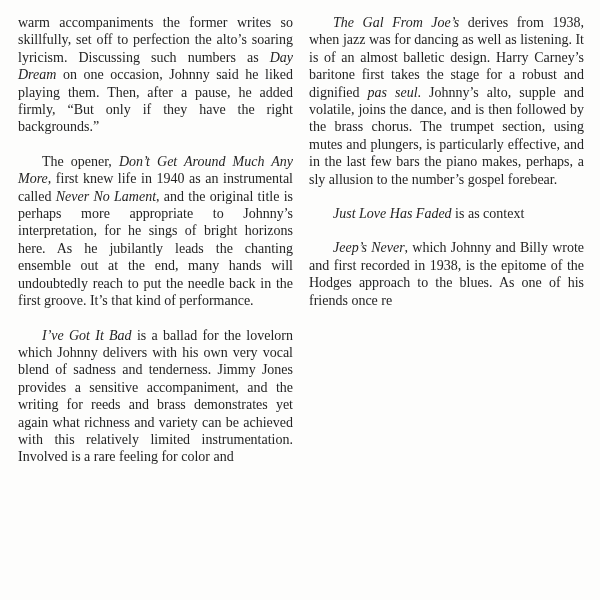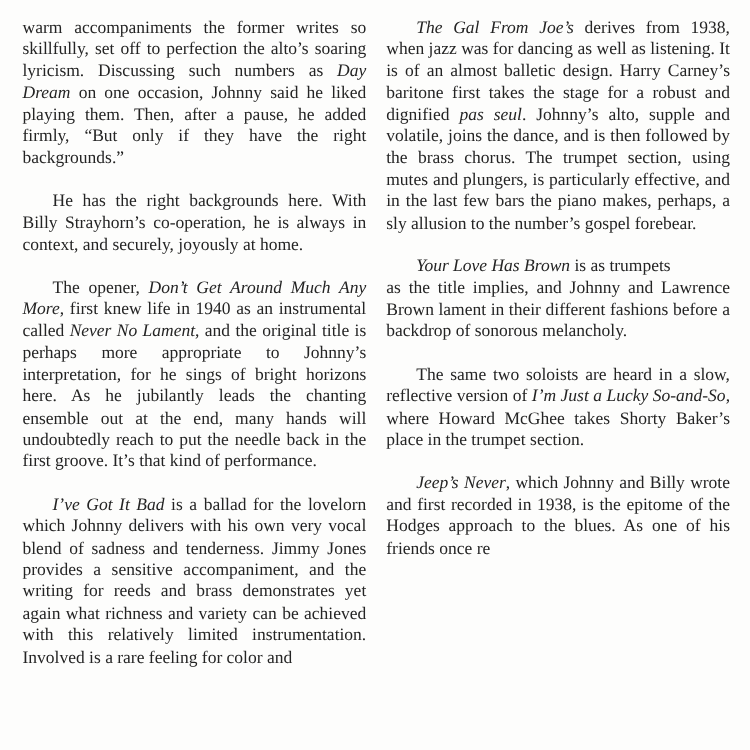--- a/index.html
+++ b/index.html
@@ -38,31 +38,29 @@
   }
 </style>
 </head>
 <body>
 
 <div class="page">
 
   <div class="column">
     <p class="para"><span>warm accompaniments the former writes so skillfully, set off to perfection the alto’s soaring lyricism. Discussing such numbers as </span><span class="italic">Day Dream</span><span> on one occasion, Johnny said he liked playing them. Then, after a pause, he added firmly, “But only if they have the right backgrounds.”</span></p>
 
-    <p class="para indent"><span>He has the right backgrounds here. With Billy Strayhorn’s co-operation, he is always in context, and securely, joyously at home.</span></p>
 
     <p class="para indent"><span>The opener, </span><span class="italic">Don’t Get Around Much Any More</span><span>, first knew life in 1940 as an instrumental called </span><span class="italic">Never No Lament</span><span>, and the original title is perhaps more appropriate to Johnny’s interpretation, for he sings of bright horizons here. As he jubilantly leads the chanting ensemble out at the end, many hands will undoubtedly reach to put the needle back in the first groove. It’s that kind of performance.</span></p>
 
     <p class="para indent"><span class="italic">I’ve Got It Bad</span><span> is a ballad for the lovelorn which Johnny delivers with his own very vocal blend of sadness and tenderness. Jimmy Jones provides a sensitive accompaniment, and the writing for reeds and brass demonstrates yet again what richness and variety can be achieved with this relatively limited instrumentation. Involved is a rare feeling for color and</span></p>
   </div>
 
   <div class="column">
 
     <p class="para indent"><span class="italic">The Gal From Joe’s</span><span> derives from 1938, when jazz was for dancing as well as listening. It is of an almost balletic design. Harry Carney’s baritone first takes the stage for a robust and dignified </span><span class="italic">pas seul</span><span>. Johnny’s alto, supple and volatile, joins the dance, and is then followed by the brass chorus. The trumpet section, using mutes and plungers, is particularly effective, and in the last few bars the piano makes, perhaps, a sly allusion to the number’s gospel forebear.</span></p>
 
-    <p class="para indent"><span class="italic">Your Love Has Brown</span><span> is as trumpets</span><br><span>as the title implies, and Johnny and Lawrence Brown lament in their different fashions before a backdrop of sonorous melancholy.</span></p>
+    <p class="para indent"><span class="italic">Just Love Has Faded</span><span> is as context</span><br></p>
 
-    <p class="para indent"><span>The same two soloists are heard in a slow, reflective version of </span><span class="italic">I’m Just a Lucky So-and-So</span><span>, where Howard McGhee takes Shorty Baker’s place in the trumpet section.</span></p>
 
     <p class="para indent"><span class="italic">Jeep’s Never</span><span>, which Johnny and Billy wrote and first recorded in 1938, is the epitome of the Hodges approach to the blues. As one of his friends once re</span></p>
   </div>
 
 </div>
 
 </body></html>

